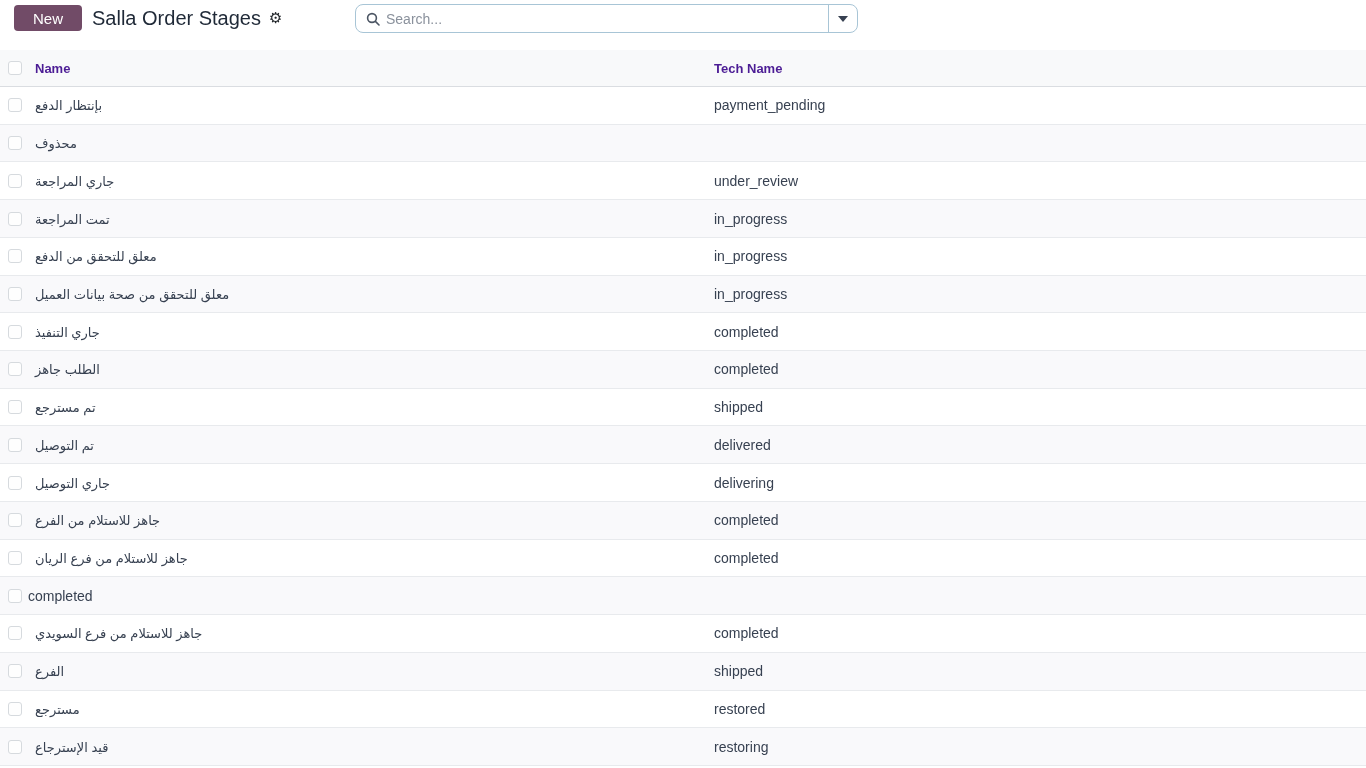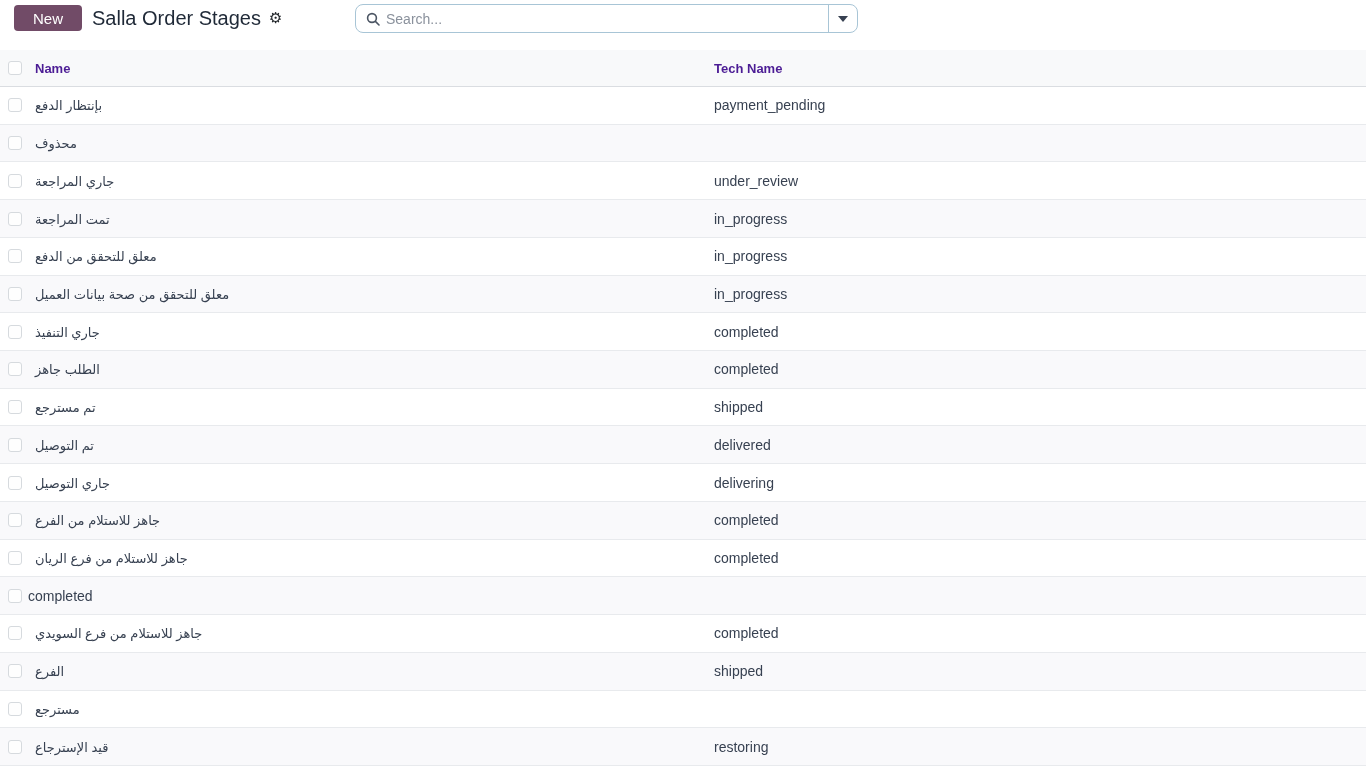--- a/index.html
+++ b/index.html
@@ -349,20 +349,23 @@
     </div>
   </div>
 
   <div class="lt-row">
     <div class="cb-cell">
       <span class="checkbox"></span>
     </div>
     <div class="name-cell">
       <span class="name-text">مسترجع</span>
     </div>
+    <div>
+      <span class="tech-text">restored</span>
+    </div>
   </div>
 
   <div class="lt-row">
     <div class="cb-cell">
       <span class="checkbox"></span>
     </div>
     <div class="name-cell">
       <span class="name-text">قيد الإسترجاع</span>
     </div>
     <div>

